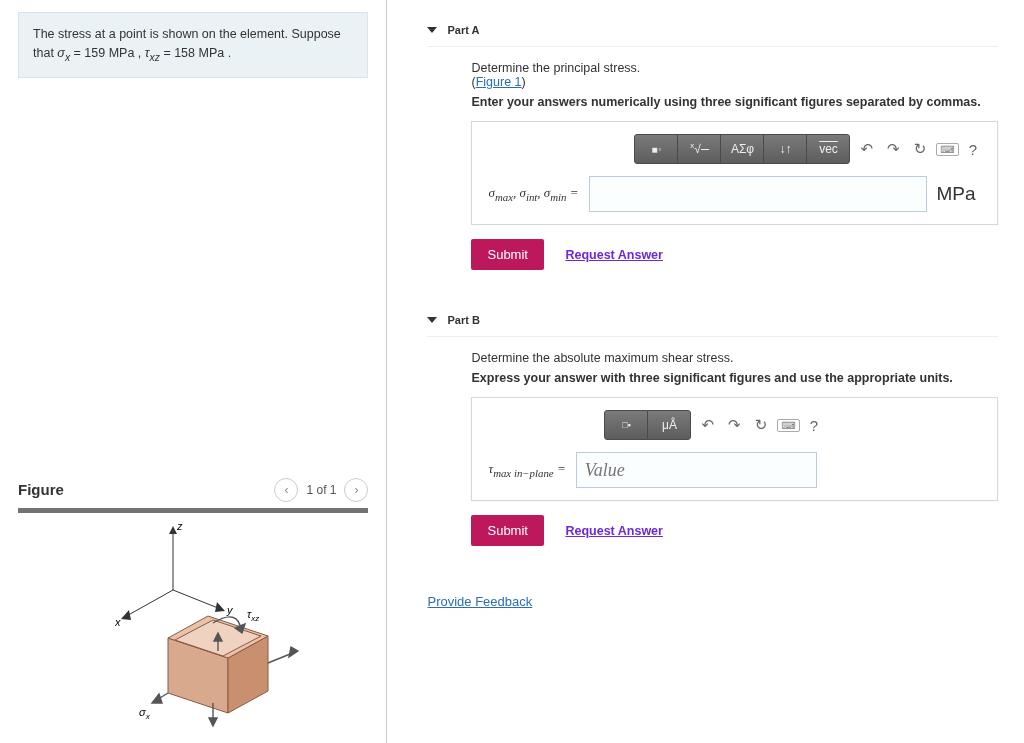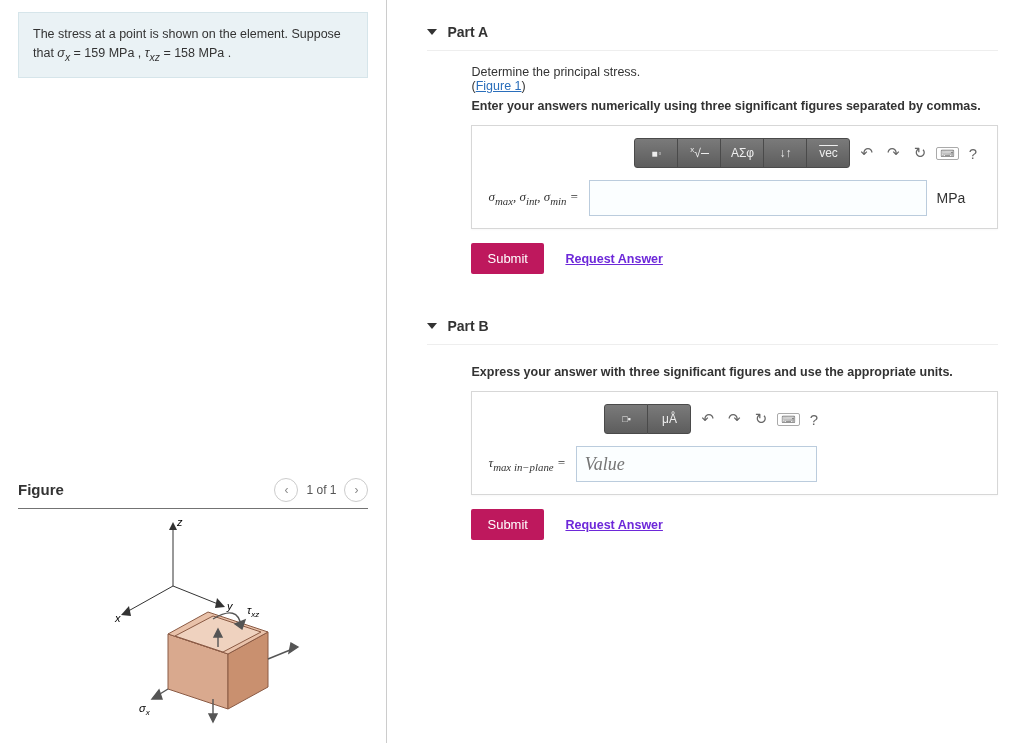--- a/index.html
+++ b/index.html
@@ -1,45 +1,45 @@
 <!DOCTYPE html>
 <html><head>
 <meta charset="utf-8">
 <style>
   html, body { margin:0; padding:0; font-family: Arial, Helvetica, sans-serif; font-size:13px; color:#333; background:#fff; }
   .page { width:1024px; height:743px; display:flex; }
   .left { width:396px; box-sizing:border-box; padding:12px 18px 0 18px; border-right:1px solid #ccc; }
   .right { flex:1; box-sizing:border-box; padding:20px 26px 0 40px; }
   .problem-box { background:#eaf2f5; border:1px solid #d6e5ea; padding:12px 14px; font-size:12.5px; line-height:1.5; color:#333; }
   .figure-panel { margin-top:400px; }
-  .figure-header { display:flex; align-items:center; justify-content:space-between; border-bottom:1px solid #737373; padding-bottom:6px; }
+  .figure-header { display:flex; align-items:center; justify-content:space-between; border-bottom:5px solid #737373; padding-bottom:6px; }
   .figure-title { font-weight:bold; font-size:15px; }
   .pager { display:flex; align-items:center; gap:8px; font-size:12px; color:#555; }
   .circle-btn { width:22px; height:22px; border:1px solid #ccc; border-radius:50%; display:flex; align-items:center; justify-content:center; font-size:12px; color:#888; cursor:pointer; background:#fff; }
   .figure-canvas { height:220px; display:flex; align-items:center; justify-content:center; }
   .section-header { display:flex; align-items:center; gap:10px; border-bottom:1px solid #eee; padding:4px 0 10px 0; }
   .caret { width:0; height:0; border-left:5px solid transparent; border-right:5px solid transparent; border-top:6px solid #333; }
-  .section-title { font-weight:bold; font-size:14px; }
+  .section-title { font-weight:bold; font-size:11px; }
   .section-body { padding:14px 0 22px 44px; font-size:12.5px; }
   .link { color:#2a6ebb; text-decoration:underline; cursor:pointer; }
   .bold { font-weight:bold; }
   .answer-box { border:1px solid #d7d7d7; margin-top:12px; padding:12px 16px; box-shadow:0 1px 2px rgba(0,0,0,0.03); }
   .toolbar { display:flex; align-items:center; gap:6px; margin-bottom:12px; }
   .spacer-flex { flex:0 0 auto; width:140px; }
   .tb-btn-dark { height:28px; padding:0 6px; background:linear-gradient(#7a7a7a,#5d5d5d); border:1px solid #4a4a4a; border-radius:3px; color:#eee; font-size:12px; display:flex; align-items:center; justify-content:center; cursor:pointer; min-width:30px; }
   .tb-btn-dark.joined-left { border-top-right-radius:0; border-bottom-right-radius:0; }
   .tb-btn-dark.joined-right { border-top-left-radius:0; border-bottom-left-radius:0; margin-left:-7px; }
   .tb-btn-dark.mid { border-radius:0; margin-left:-7px; }
   .tb-icon { color:#666; font-size:15px; padding:0 4px; cursor:pointer; }
   .kbd-icon { border:1px solid #aaa; border-radius:2px; font-size:10px; padding:0 3px; color:#777; }
   .answer-row { display:flex; align-items:center; gap:10px; font-size:13px; }
   .answer-label { font-style:italic; color:#333; font-family: Georgia, 'Times New Roman', serif; }
   .answer-input { height:34px; border:1px solid #bcd; background:#fbfeff; flex:0 0 320px; padding:0 8px; font-size:13px; }
   .answer-input.wide { flex:0 0 110px; font-size:18px; font-style:italic; color:#3b82f6; font-family: Georgia, serif; }
-  .unit-static { color:#333; font-size:14px; }
+  .unit-static { color:#333; font-size:19px; }
   .btn-submit { display:inline-block; background:#be185d; color:#fff; border:none; padding:8px 16px; font-size:13px; border-radius:2px; cursor:pointer; margin-top:14px; }
   .req-answer { color:#6d28d9; margin-left:18px; font-size:12.5px; cursor:pointer; text-decoration:underline; font-weight:bold; }
   .section-gap { height:18px; }
   svg { display:block; }
 </style>
 </head>
 <body>
 
 <div class="page">
 
@@ -158,20 +158,21 @@
       <span class="req-answer">Request Answer</span>
     </div>
 
     <div class="section-gap"></div>
 
     <div class="section-header">
       <div class="caret"></div>
       <div class="section-title">Part B</div>
     </div>
     <div class="section-body">
+      <div>Determine the absolute maximum shear stress.</div>
       <div class="bold" style="margin-top:6px">Express your answer with three significant figures and use the appropriate units.</div>
 
       <div class="answer-box">
         <div class="toolbar">
           <div class="spacer-flex" style="width:110px"></div>
           <div class="tb-btn-dark joined-left">
               <span style="font-size:9px">□▪</span>
             </div>
           <div class="tb-btn-dark joined-right">μÅ</div>
           <div class="tb-icon">↶</div>
@@ -185,14 +186,17 @@
             <i><span>τ</span></i><sub>max in−plane</sub>
             <span> = </span>
           </div>
           <input class="answer-input wide" placeholder="Value" style="">
         </div>
       </div>
       <button class="btn-submit">Submit</button>
       <span class="req-answer">Request Answer</span>
     </div>
 
+    <div style="margin:26px 0 0 0">
+      <span class="link">Provide Feedback</span>
+    </div>
   </div>
 </div>
 
 </body></html>

